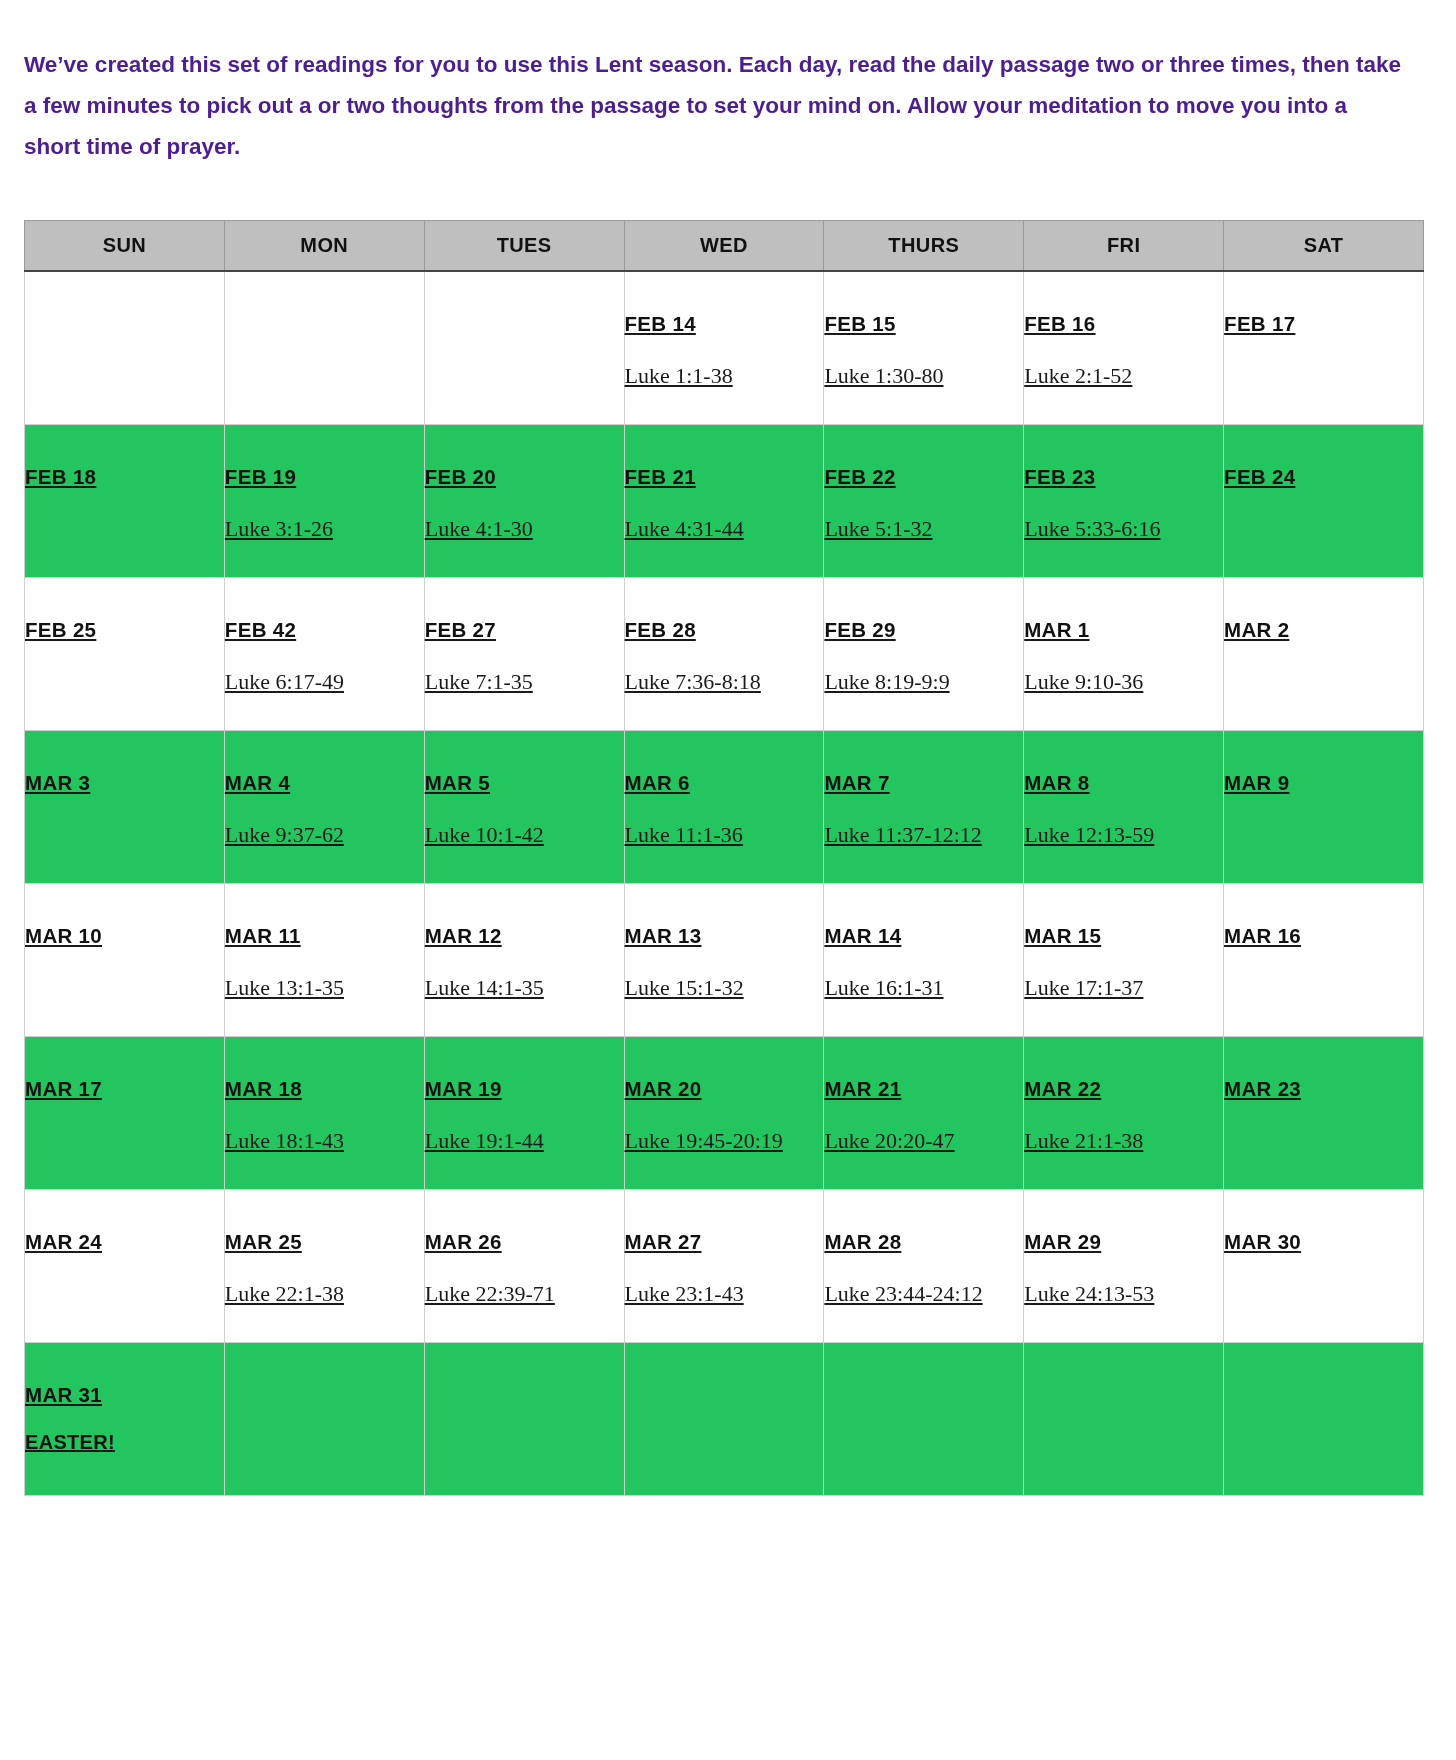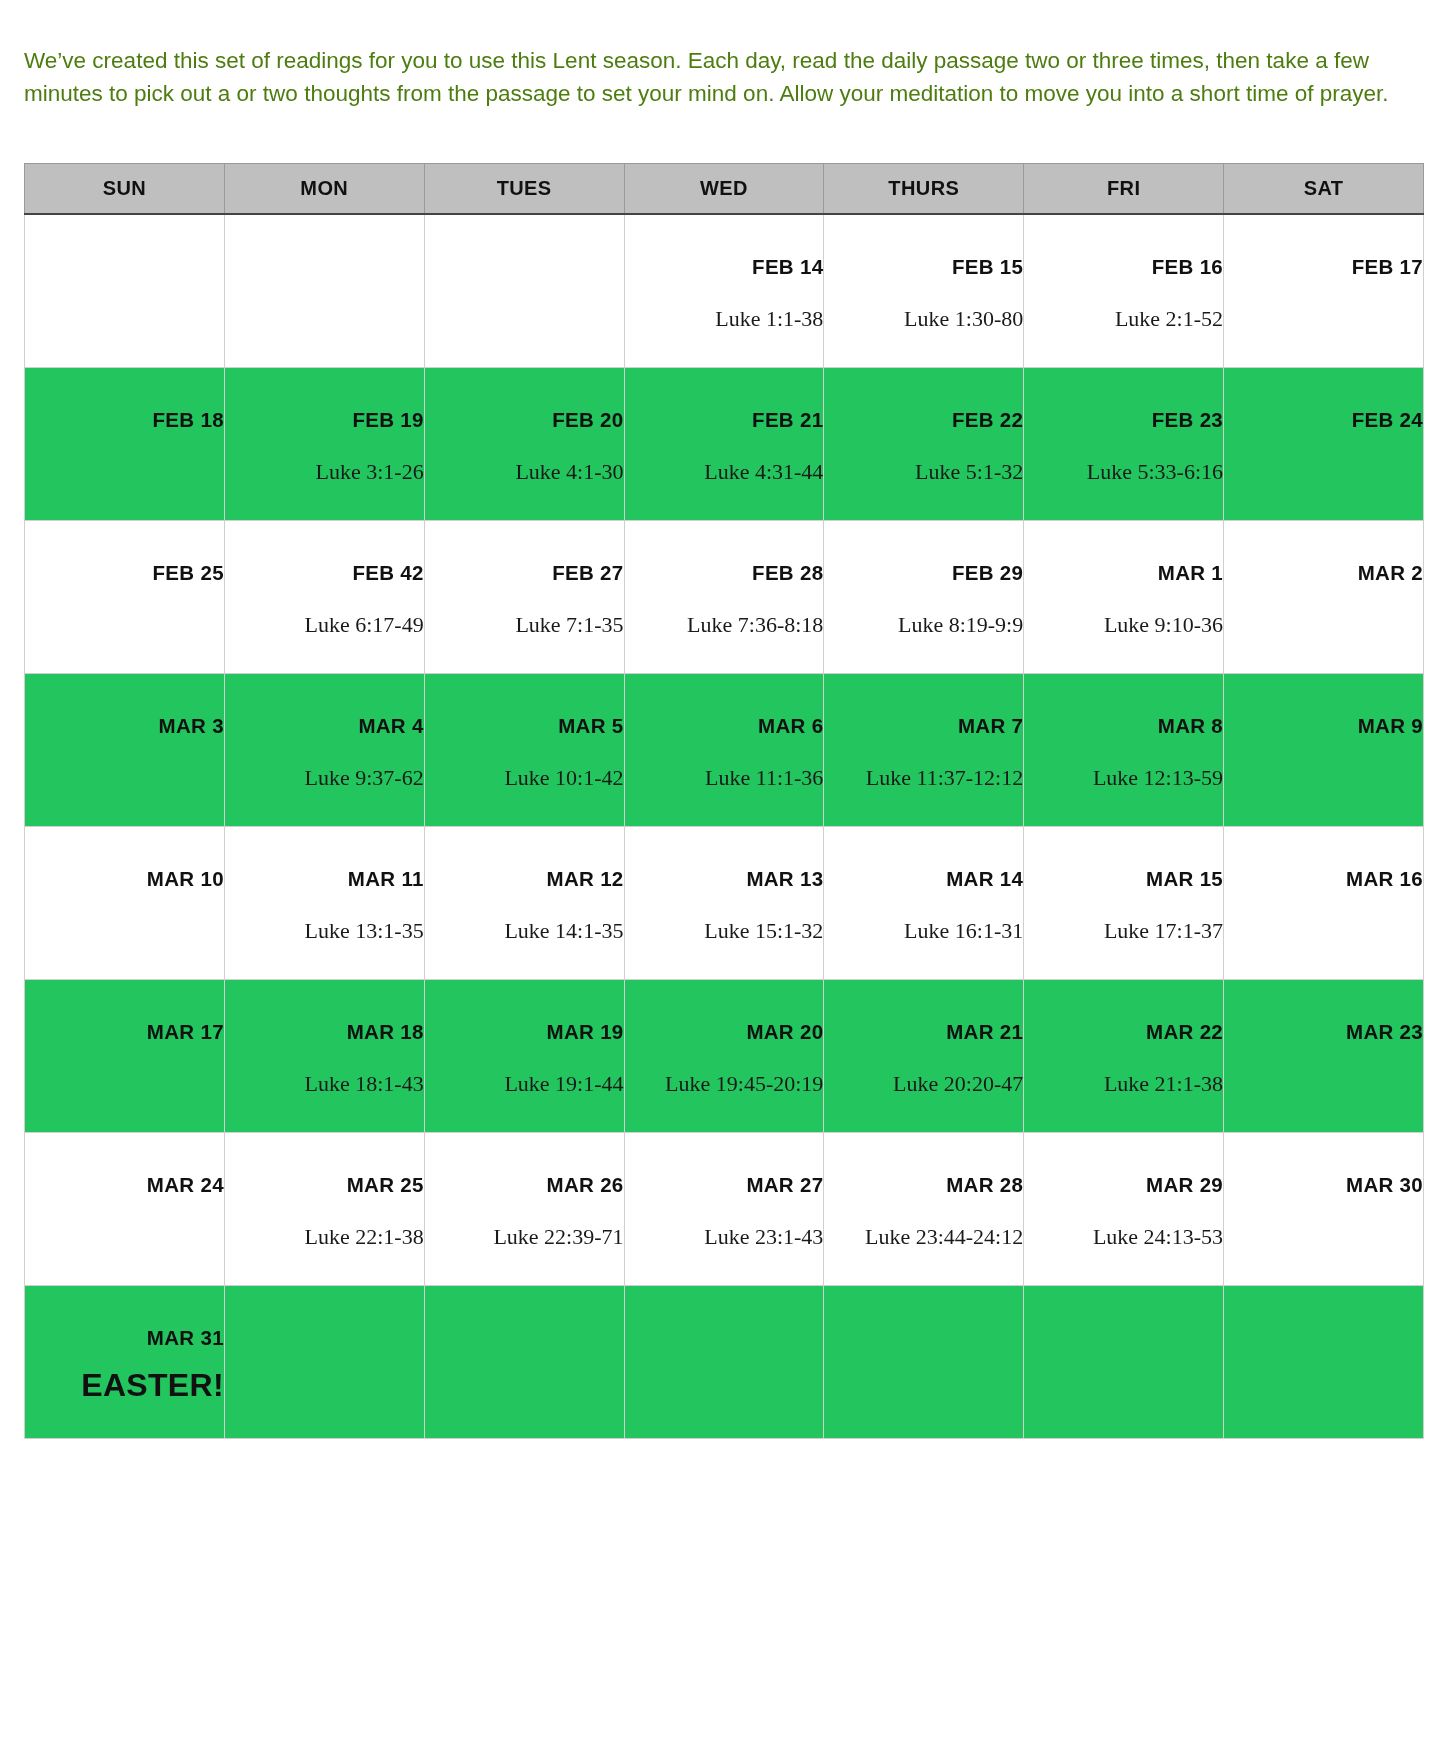--- a/index.html
+++ b/index.html
@@ -26,24 +26,25 @@
     font-family: "Liberation Serif", serif;
     font-size: 46px;
     font-weight: 400;
     letter-spacing: 0.5px;
     margin: 48px 0 0 0;
     color: #111;
   }
   .intro {
     margin: 44px 0 0 0;
     font-size: 22.5px;
-    line-height: 33px;
-    color: #4d7c0f;
+    line-height: 41px;
+    color: #4c1d95;
     font-family: "Liberation Sans", sans-serif;
     max-width: 1385px;
+    font-weight: bold;
   }
   table.calendar {
     border-collapse: collapse;
     width: 1400px;
     margin: 53px 0 0 0;
     table-layout: fixed;
   }
   table.calendar th {
     background: #bfbfbf;
     border-left: 1px solid #9a9a9a;
@@ -65,49 +66,50 @@
   }
   tr.shaded td {
     background: #22c55e;
   }
   tr.plain td {
     background: #ffffff;
   }
   .cell-inner {
     display: flex;
     flex-direction: column;
-    align-items: flex-end;
+    align-items: flex-start;
     justify-content: flex-start;
     height: 100%;
     box-sizing: border-box;
     padding-top: 41px;
+    text-decoration: underline;
   }
   .day-label {
     font-size: 20.5px;
     font-weight: bold;
     color: #111;
     letter-spacing: 0.3px;
     line-height: 22px;
   }
   .reading {
     font-family: "Liberation Serif", serif;
     font-size: 22px;
     color: #1a1a1a;
     margin-top: 29px;
     line-height: 24px;
     white-space: nowrap;
   }
   .reading.small {
     font-size: 22px;
   }
   .easter {
-    font-size: 32px;
+    font-size: 20px;
     font-weight: bold;
     color: #111;
-    margin-top: 18px;
+    margin-top: 25px;
     letter-spacing: 0.3px;
   }
 </style>
 </head>
 <body>
 
 <div class="page">
 
 
   <p class="intro">We’ve created this set of readings for you to use this Lent season. Each day, read the daily passage two or three times, then take a few minutes to pick out a or two thoughts from the passage to set your mind on. Allow your meditation to move you into a short time of prayer.</p>

